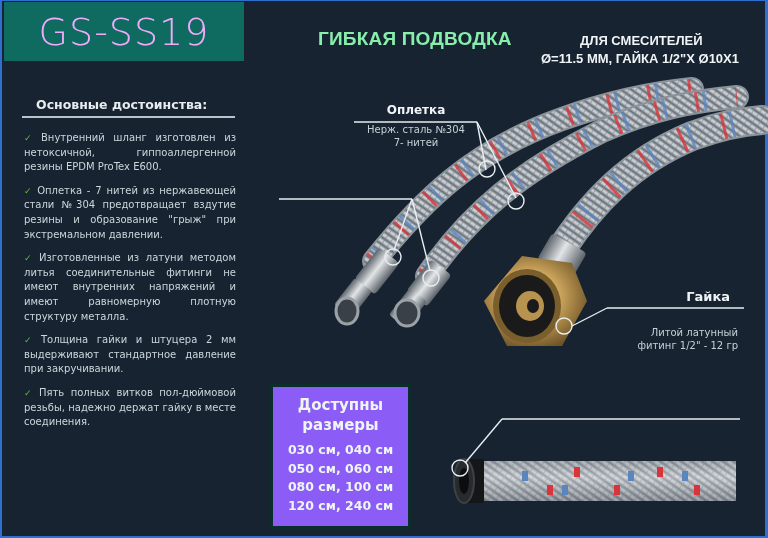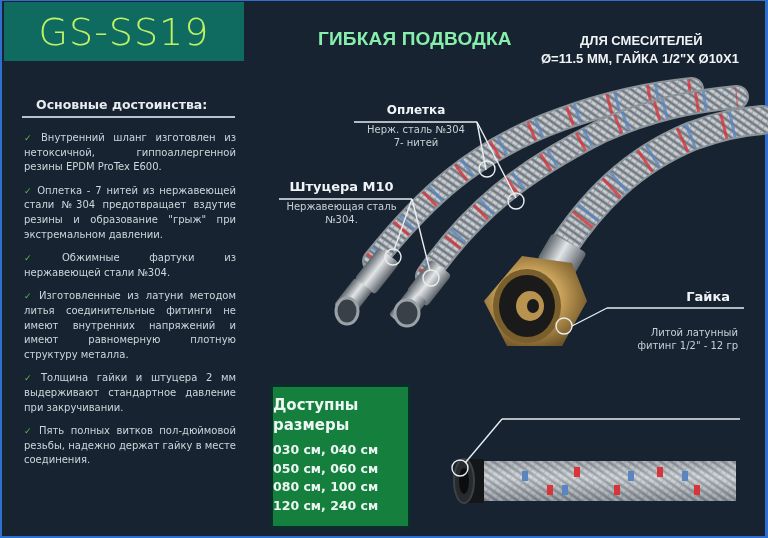--- a/index.html
+++ b/index.html
@@ -5,40 +5,40 @@
   * { box-sizing: border-box; margin: 0; padding: 0; }
   html, body { width: 768px; height: 538px; overflow: hidden; background: #16222f; }
   body { font-family: "DejaVu Sans", sans-serif; color: #dfe6ea; position: relative; }
   .frame { position: absolute; left: 0; top: 0; width: 768px; height: 538px;
            background: #172331; border-left: 2px solid #2f6fd0; border-right: 3px solid #2f6fd0;
            border-bottom: 2px solid #2f6fd0; border-top: 1px solid #2f6fd0; }
 
   .model-badge { position: absolute; left: 2px; top: 1px; width: 240px; height: 59px;
                  background: #0f6b60; display: flex; align-items: center; justify-content: center; }
   .model-badge span { font-family: "DejaVu Sans", sans-serif; font-weight: 300; font-size: 38px;
-                      color: #bef264; letter-spacing: 1px; }
+                      color: #f0abfc; letter-spacing: 1px; }
 
   .title { position: absolute; left: 316px; top: 27px; font-family: "Liberation Sans", sans-serif;
            font-weight: bold; font-size: 19px; color: #86efac; letter-spacing: 0.2px; }
   .subtitle1 { position: absolute; left: 578px; top: 32px; font-family: "Liberation Sans", sans-serif;
            font-weight: bold; font-size: 13px; color: #f1f4f6; }
   .subtitle2 { position: absolute; right: 26px; top: 50px; font-family: "Liberation Sans", sans-serif;
            font-weight: bold; font-size: 13px; color: #f1f4f6; }
 
   .features-heading { position: absolute; left: 34px; top: 96px; font-size: 12.5px; font-weight: bold;
                       color: #e6ecef; }
   .features-rule { position: absolute; left: 20px; top: 115px; width: 213px; height: 2px; background: #b9c3c9; }
 
   .features { position: absolute; left: 22px; top: 130px; width: 212px; }
   .feature { font-size: 10px; line-height: 14.6px; color: #cdd6db; text-align: justify;
              margin-bottom: 9px; }
   .feature .check { color: #5fbf3a; font-size: 9px; margin-right: 4px; }
 
   .sizes-box { position: absolute; left: 268px; top: 383px; width: 141px; height: 145px;
-               background: #15803d; border: 3px solid #0b2d2c; padding-top: 8px; text-align: left; }
+               background: #8b5cf6; border: 3px solid #0b2d2c; padding-top: 8px; text-align: center; }
   .sizes-title { font-size: 15px; font-weight: bold; color: #eef6f4; line-height: 20px; }
   .sizes-list { margin-top: 6px; }
   .sizes-list div { font-size: 12.5px; font-weight: bold; color: #eef6f4; line-height: 18.5px; }
 
   .callout { position: absolute; text-align: center; }
   .callout-title { font-weight: bold; color: #f1f4f6; }
   .callout-text { color: #c7d0d5; font-size: 10px; line-height: 13px; }
 
   .graphic { position: absolute; left: 0; top: 0; width: 768px; height: 538px; pointer-events: none; }
 </style>
@@ -168,37 +168,31 @@
 
   <div class="title">ГИБКАЯ ПОДВОДКА</div>
   <div class="subtitle1">ДЛЯ СМЕСИТЕЛЕЙ</div>
   <div class="subtitle2">Ø=11.5 ММ, ГАЙКА 1/2"Х Ø10Х1</div>
 
   <div class="features-heading">Основные достоинства:</div>
   <div class="features-rule"></div>
   <div class="features">
     <p class="feature"><span class="check">✓</span><span>Внутренний шланг изготовлен из нетоксичной, гиппоаллергенной резины EPDM ProTex E600.</span></p>
     <p class="feature"><span class="check">✓</span><span>Оплетка - 7 нитей из нержавеющей стали №304 предотвращает вздутие резины и образование "грыж" при экстремальном давлении.</span></p>
-    <p class="feature"><span class="check">✓</span><span>Обжимные фартуки из нержавеющей стали №304.</span></p>
     <p class="feature"><span class="check">✓</span><span>Изготовленные из латуни методом литья соединительные фитинги не имеют внутренних напряжений и имеют равномерную плотную структуру металла.</span></p>
     <p class="feature"><span class="check">✓</span><span>Толщина гайки и штуцера 2 мм выдерживают стандартное давление при закручивании.</span></p>
     <p class="feature"><span class="check">✓</span><span>Пять полных витков пол-дюймовой резьбы, надежно держат гайку в месте соединения.</span></p>
   </div>
 
   <div class="callout" style="left:352px; top:100px; width:124px;">
     <div class="callout-title" style="font-size:12px; line-height:18px;">Оплетка</div>
     <div class="callout-text" style="margin-top:4px;">Нерж. сталь №304</div>
     <div class="callout-text">7- нитей</div>
   </div>
 
-  <div class="callout" style="left:272px; top:177px; width:135px;">
-    <div class="callout-title" style="font-size:13px; line-height:18px;">Штуцера М10</div>
-    <div class="callout-text" style="margin-top:4px;">Нержавеющая сталь</div>
-    <div class="callout-text">№304.</div>
-  </div>
 
   <div class="callout" style="left:608px; top:287px; width:134px;">
     <div class="callout-title" style="font-size:13px; line-height:18px; text-align:right; padding-right:14px;">Гайка</div>
     <div class="callout-text" style="margin-top:20px; text-align:right; padding-right:6px;">Литой латунный</div>
     <div class="callout-text" style="text-align:right; padding-right:6px;">фитинг 1/2" - 12 гр</div>
   </div>
 
 
   <div class="sizes-box">
     <div class="sizes-title">Доступны</div>

